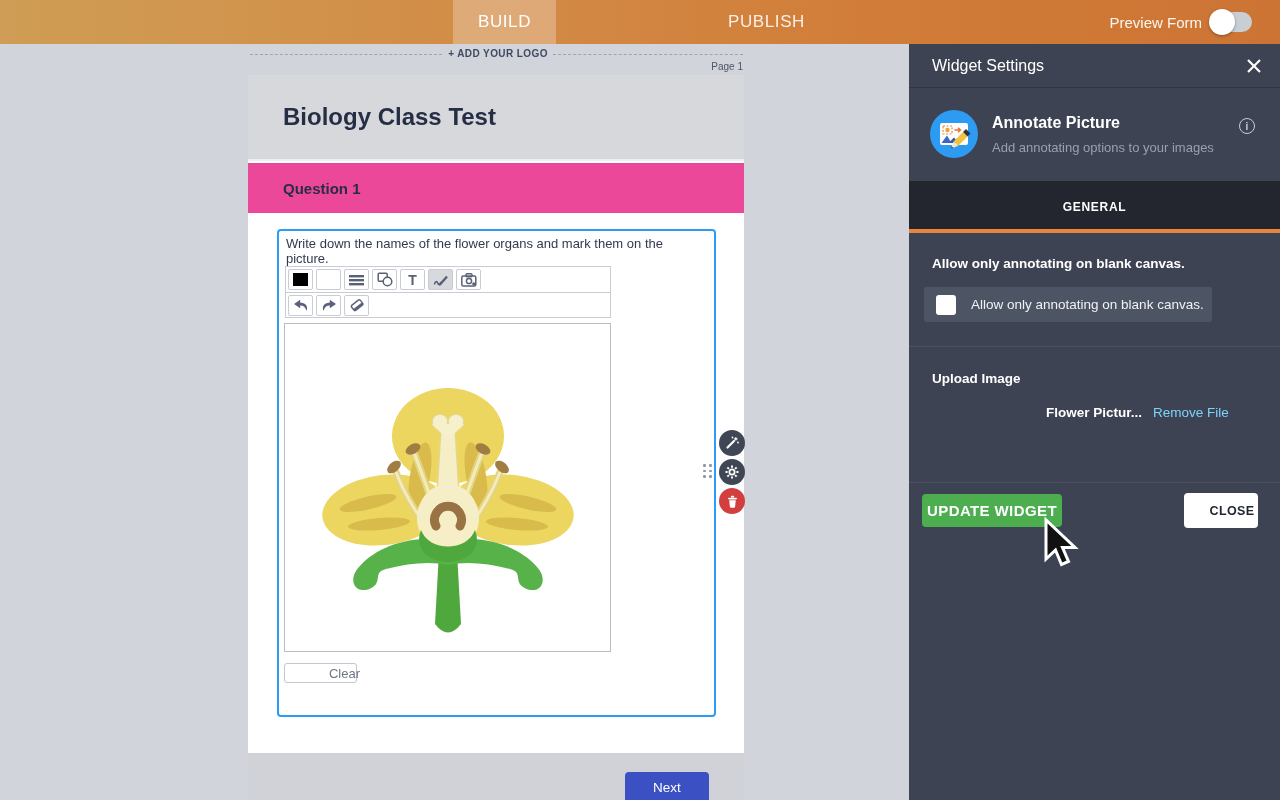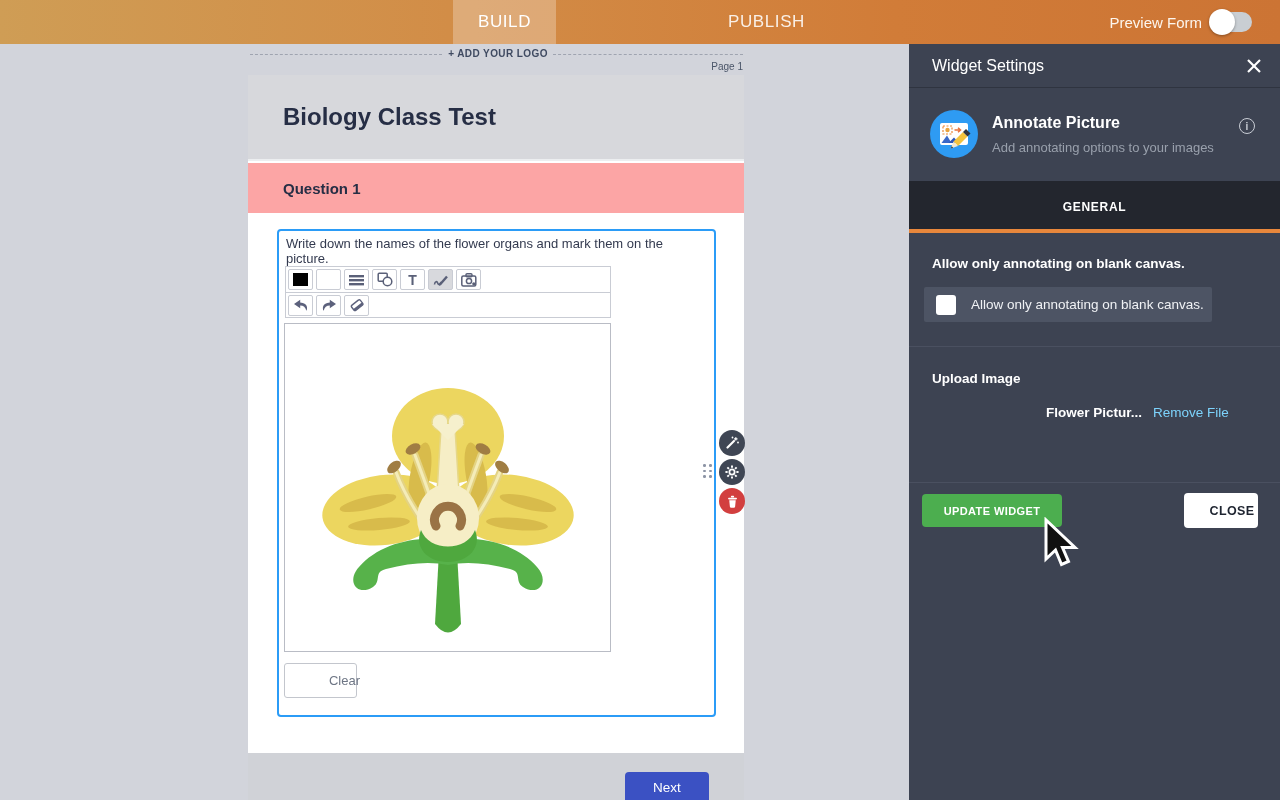--- a/index.html
+++ b/index.html
@@ -29,39 +29,39 @@
   #dash-right { left:553px; width:190px; }
   #add-logo { left:444px; top:4px; width:108px; text-align:center; font-size:10px; font-weight:bold;
     color:#3f4a61; letter-spacing:.4px; cursor:pointer; }
   #page-label { left:640px; top:17px; width:103px; text-align:right; font-size:10px; color:#4a5568; }
 
   
   #form-card { left:248px; top:31px; width:496px; height:723px; background:#fff; }
   #form-title-sec { left:0; top:0; width:496px; height:86px; background:#d7d8dc;
     border-bottom:2px solid #eceef0; display:flex; align-items:center; padding-left:35px; }
   #form-title { font-size:24px; font-weight:bold; color:#262e45; }
-  #form-q-sec { left:0; top:88px; width:496px; height:50px; background:#fca5a5;
+  #form-q-sec { left:0; top:88px; width:496px; height:50px; background:#ec4899;
     display:flex; align-items:center; padding-left:35px; }
   #form-q-label { font-size:15px; font-weight:bold; color:#262e45; }
 
   #q-box { left:29px; top:154px; width:439px; height:488px; border:2px solid #2b9cf7;
     border-radius:4px; background:#fff; }
   #q-text { left:38px; top:161px; width:420px; font-size:13px; font-weight:normal; color:#333a4f; }
   .toolbar { left:37px; width:326px; background:#fff; border:1px solid #c9ccd4;
     display:flex; align-items:center; padding:2px 2px; gap:3px; }
   #toolbar-1 { top:191px; height:27px; }
   #toolbar-2 { top:217px; height:26px; }
   .tool-btn { width:25px; height:21px; border:1px solid #c9ccd4; border-radius:2px; background:#fff;
     display:flex; align-items:center; justify-content:center; cursor:pointer; color:#5a6078; }
   .tool-btn.selected { background:#d8d9dd; }
   .swatch-black { width:15px; height:13px; background:#000; }
   .swatch-white { width:15px; height:13px; background:#fff; }
   .t-glyph { font-size:14px; font-weight:bold; color:#5a6078; }
   #draw-canvas { left:36px; top:248px; width:327px; height:329px; border:1px solid #b9bcc5; background:#fff; }
-  #clear-btn { left:36px; top:588px; width:73px; height:35px; background:#fff; border:1px solid #c3c6cd;
+  #clear-btn { left:36px; top:588px; width:73px; height:20px; background:#fff; border:1px solid #c3c6cd;
     border-radius:3px; font-size:13px; color:#6e7685; cursor:pointer;
     display:flex; align-items:center; justify-content:center;padding-left:48px; }
   #form-footer { left:0; top:678px; width:496px; height:86px; background:#d0d2d7;text-align:right; }
   #next-btn { right:35px; top:19px; width:84px; height:31px; background:#3b51c3; border-radius:4px;
     color:#fff; font-size:13.5px; display:flex; align-items:center; justify-content:center; cursor:pointer; }
 
   
   .action-circle { width:26px; height:26px; border-radius:50%; display:flex; align-items:center;
     justify-content:center; cursor:pointer; }
   #wand-btn  { left:719px; top:386px; background:#3f4654; }
@@ -93,21 +93,21 @@
   #checkbox-row { left:15px; top:243px; width:288px; height:35px; background:#4d5464; border-radius:2px;
     display:flex; align-items:center; padding-left:12px; gap:15px; cursor:pointer; }
   #blank-checkbox { width:20px; height:20px; background:#fff; border-radius:3px; }
   #checkbox-text { color:#f0f2f5; font-size:13.5px; }
   .panel-divider { left:0; width:100%; height:1px; background:#4a5060; }
   #divider-1 { top:302px; } #divider-2 { top:438px; }
   #upload-label { left:23px; top:327px; color:#fff; font-size:13.5px; font-weight:bold; }
   #file-name { left:137px; top:361px; color:#fff; font-size:13.5px; font-weight:bold; }
   #remove-file { left:244px; top:361px; color:#7dd3fc; font-size:13.5px; font-weight:normal; cursor:pointer; }
   #update-btn { left:13px; top:450px; width:140px; height:33px; background:#4cae4f; border-radius:4px;
-    color:#fff; font-size:11px; font-weight:bold; letter-spacing:.4px;
+    color:#fff; font-size:15px; font-weight:bold; letter-spacing:.4px;
     display:flex; align-items:center; justify-content:center; cursor:pointer; }
   #close-btn { left:275px; top:449px; width:74px; height:35px; background:#fff; border-radius:4px;
     color:#1e2430; font-size:12.5px; font-weight:bold; letter-spacing:.4px;
     display:flex; align-items:center; justify-content:center; cursor:pointer;padding-left:22px; }
   #cursor { left:1042px; top:517px; pointer-events:none; z-index:50; }
 </style>
 </head>
 <body>
 
 <div id="topbar" class="abs">

